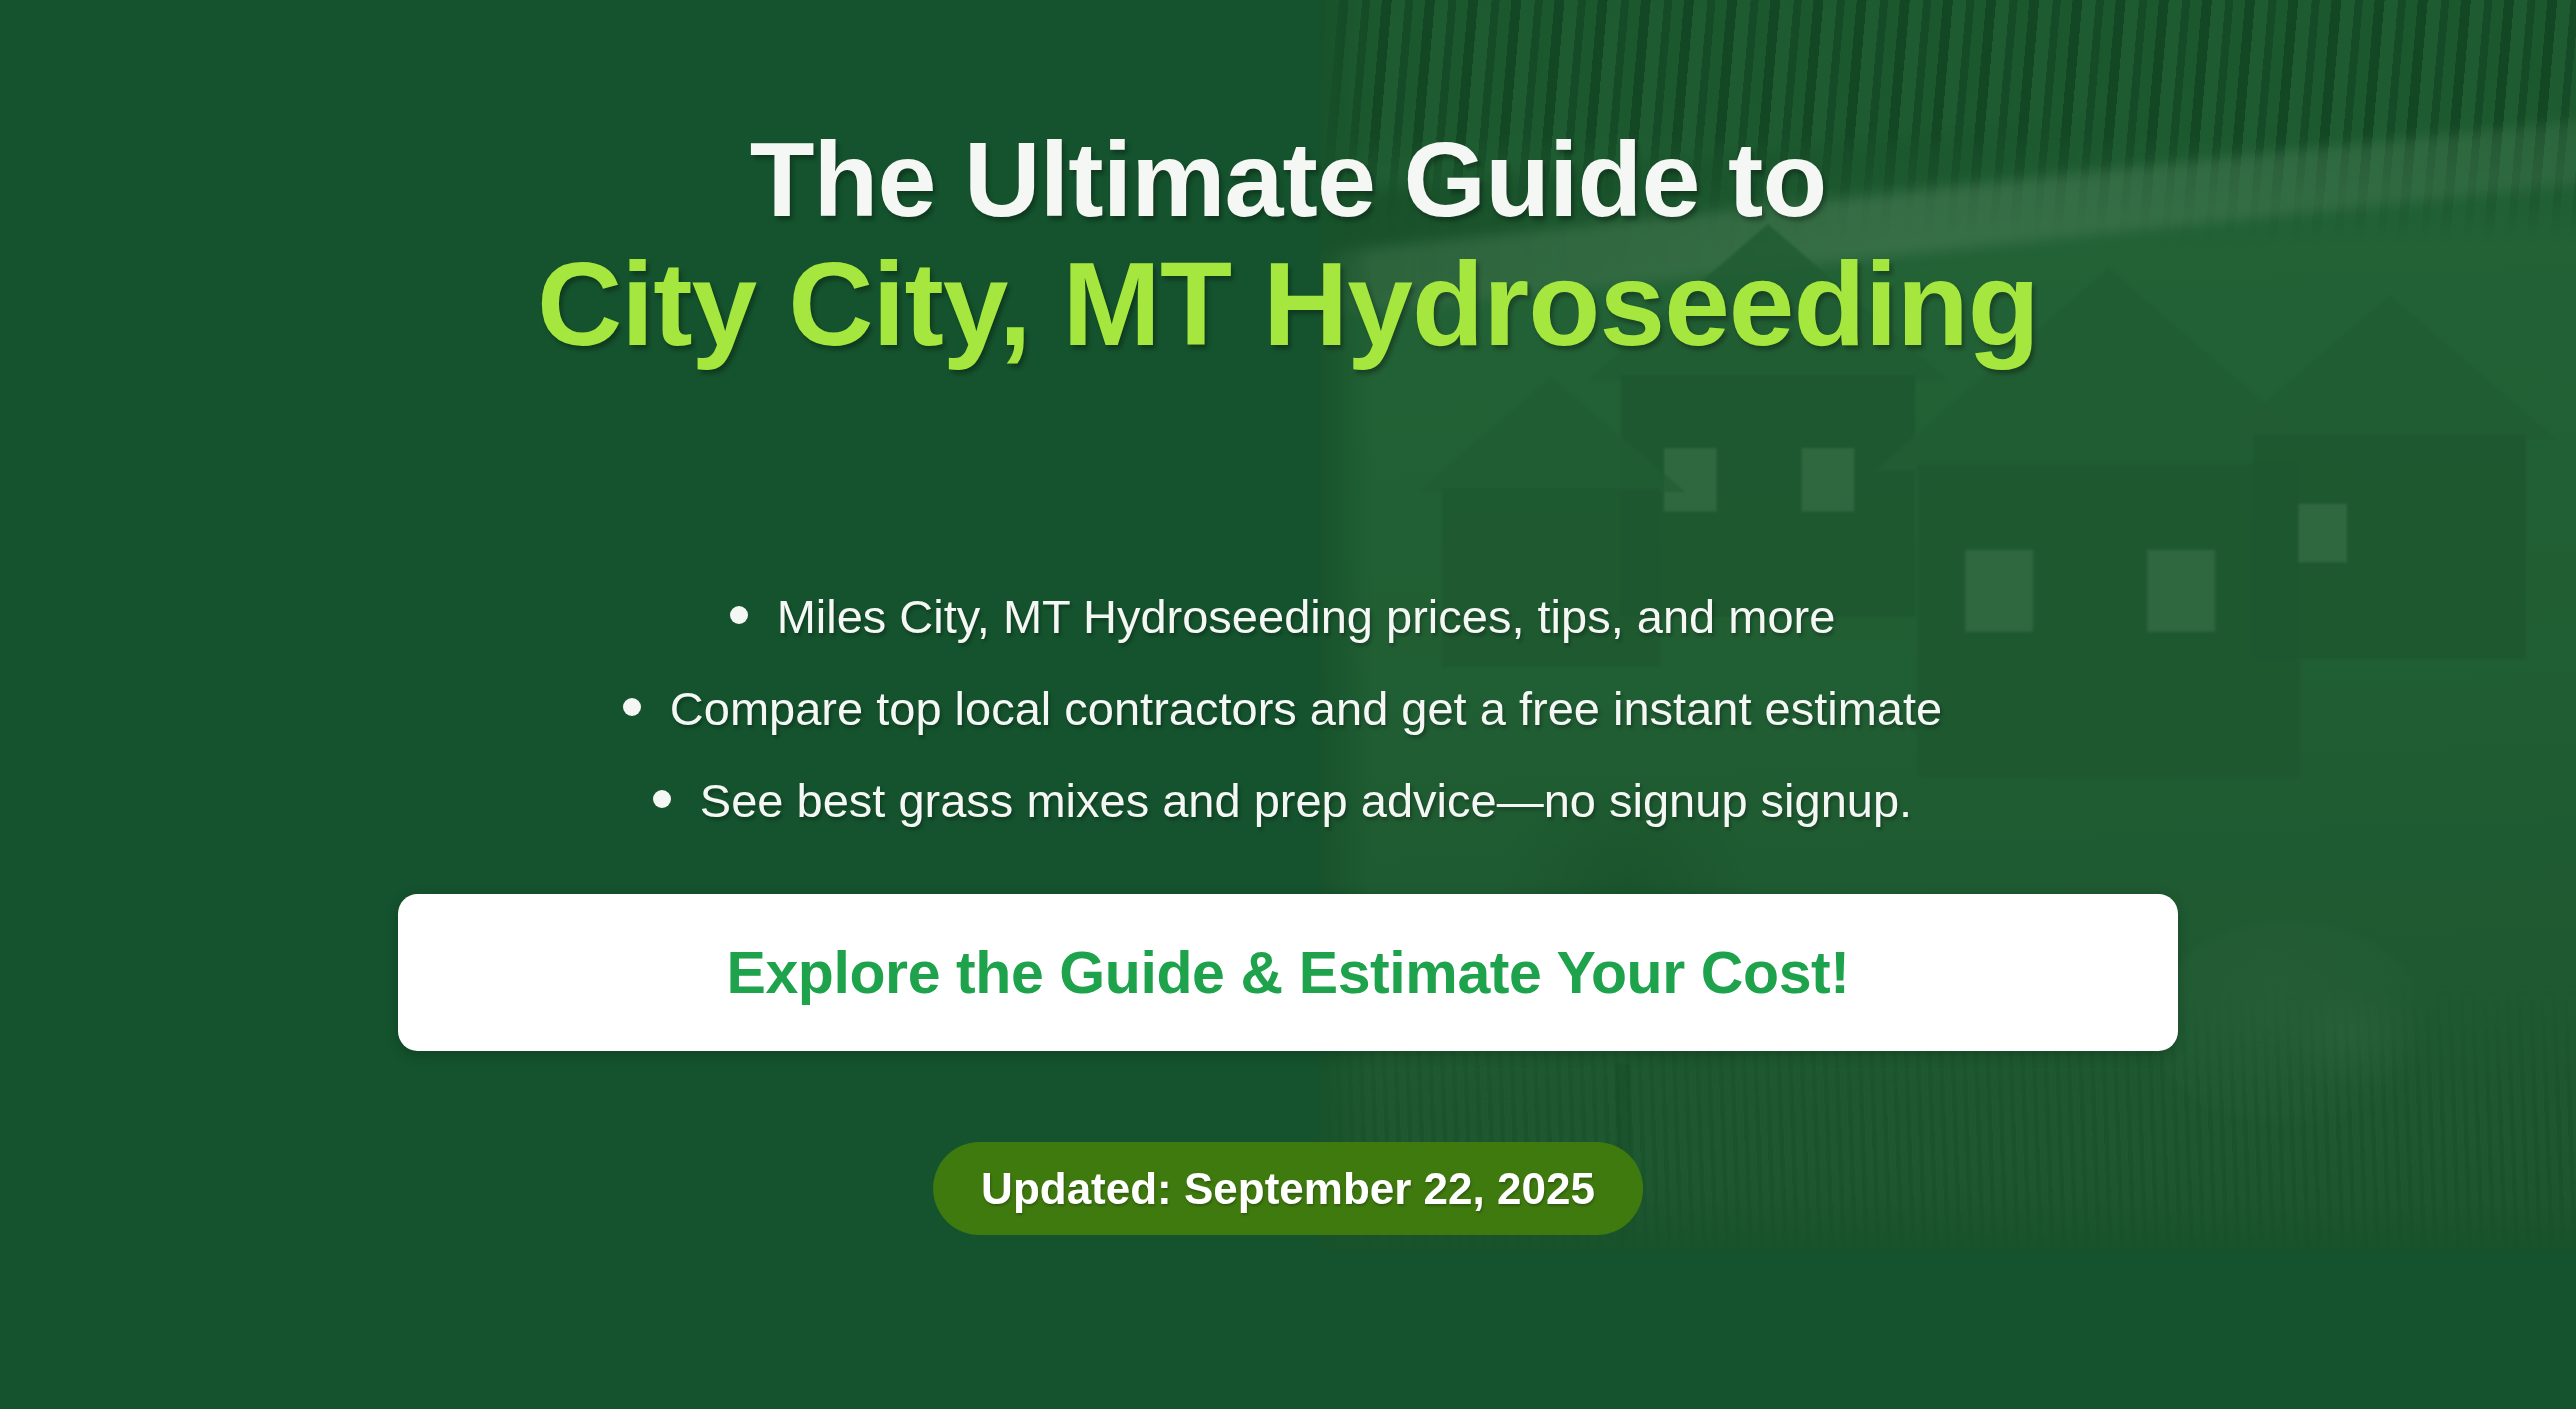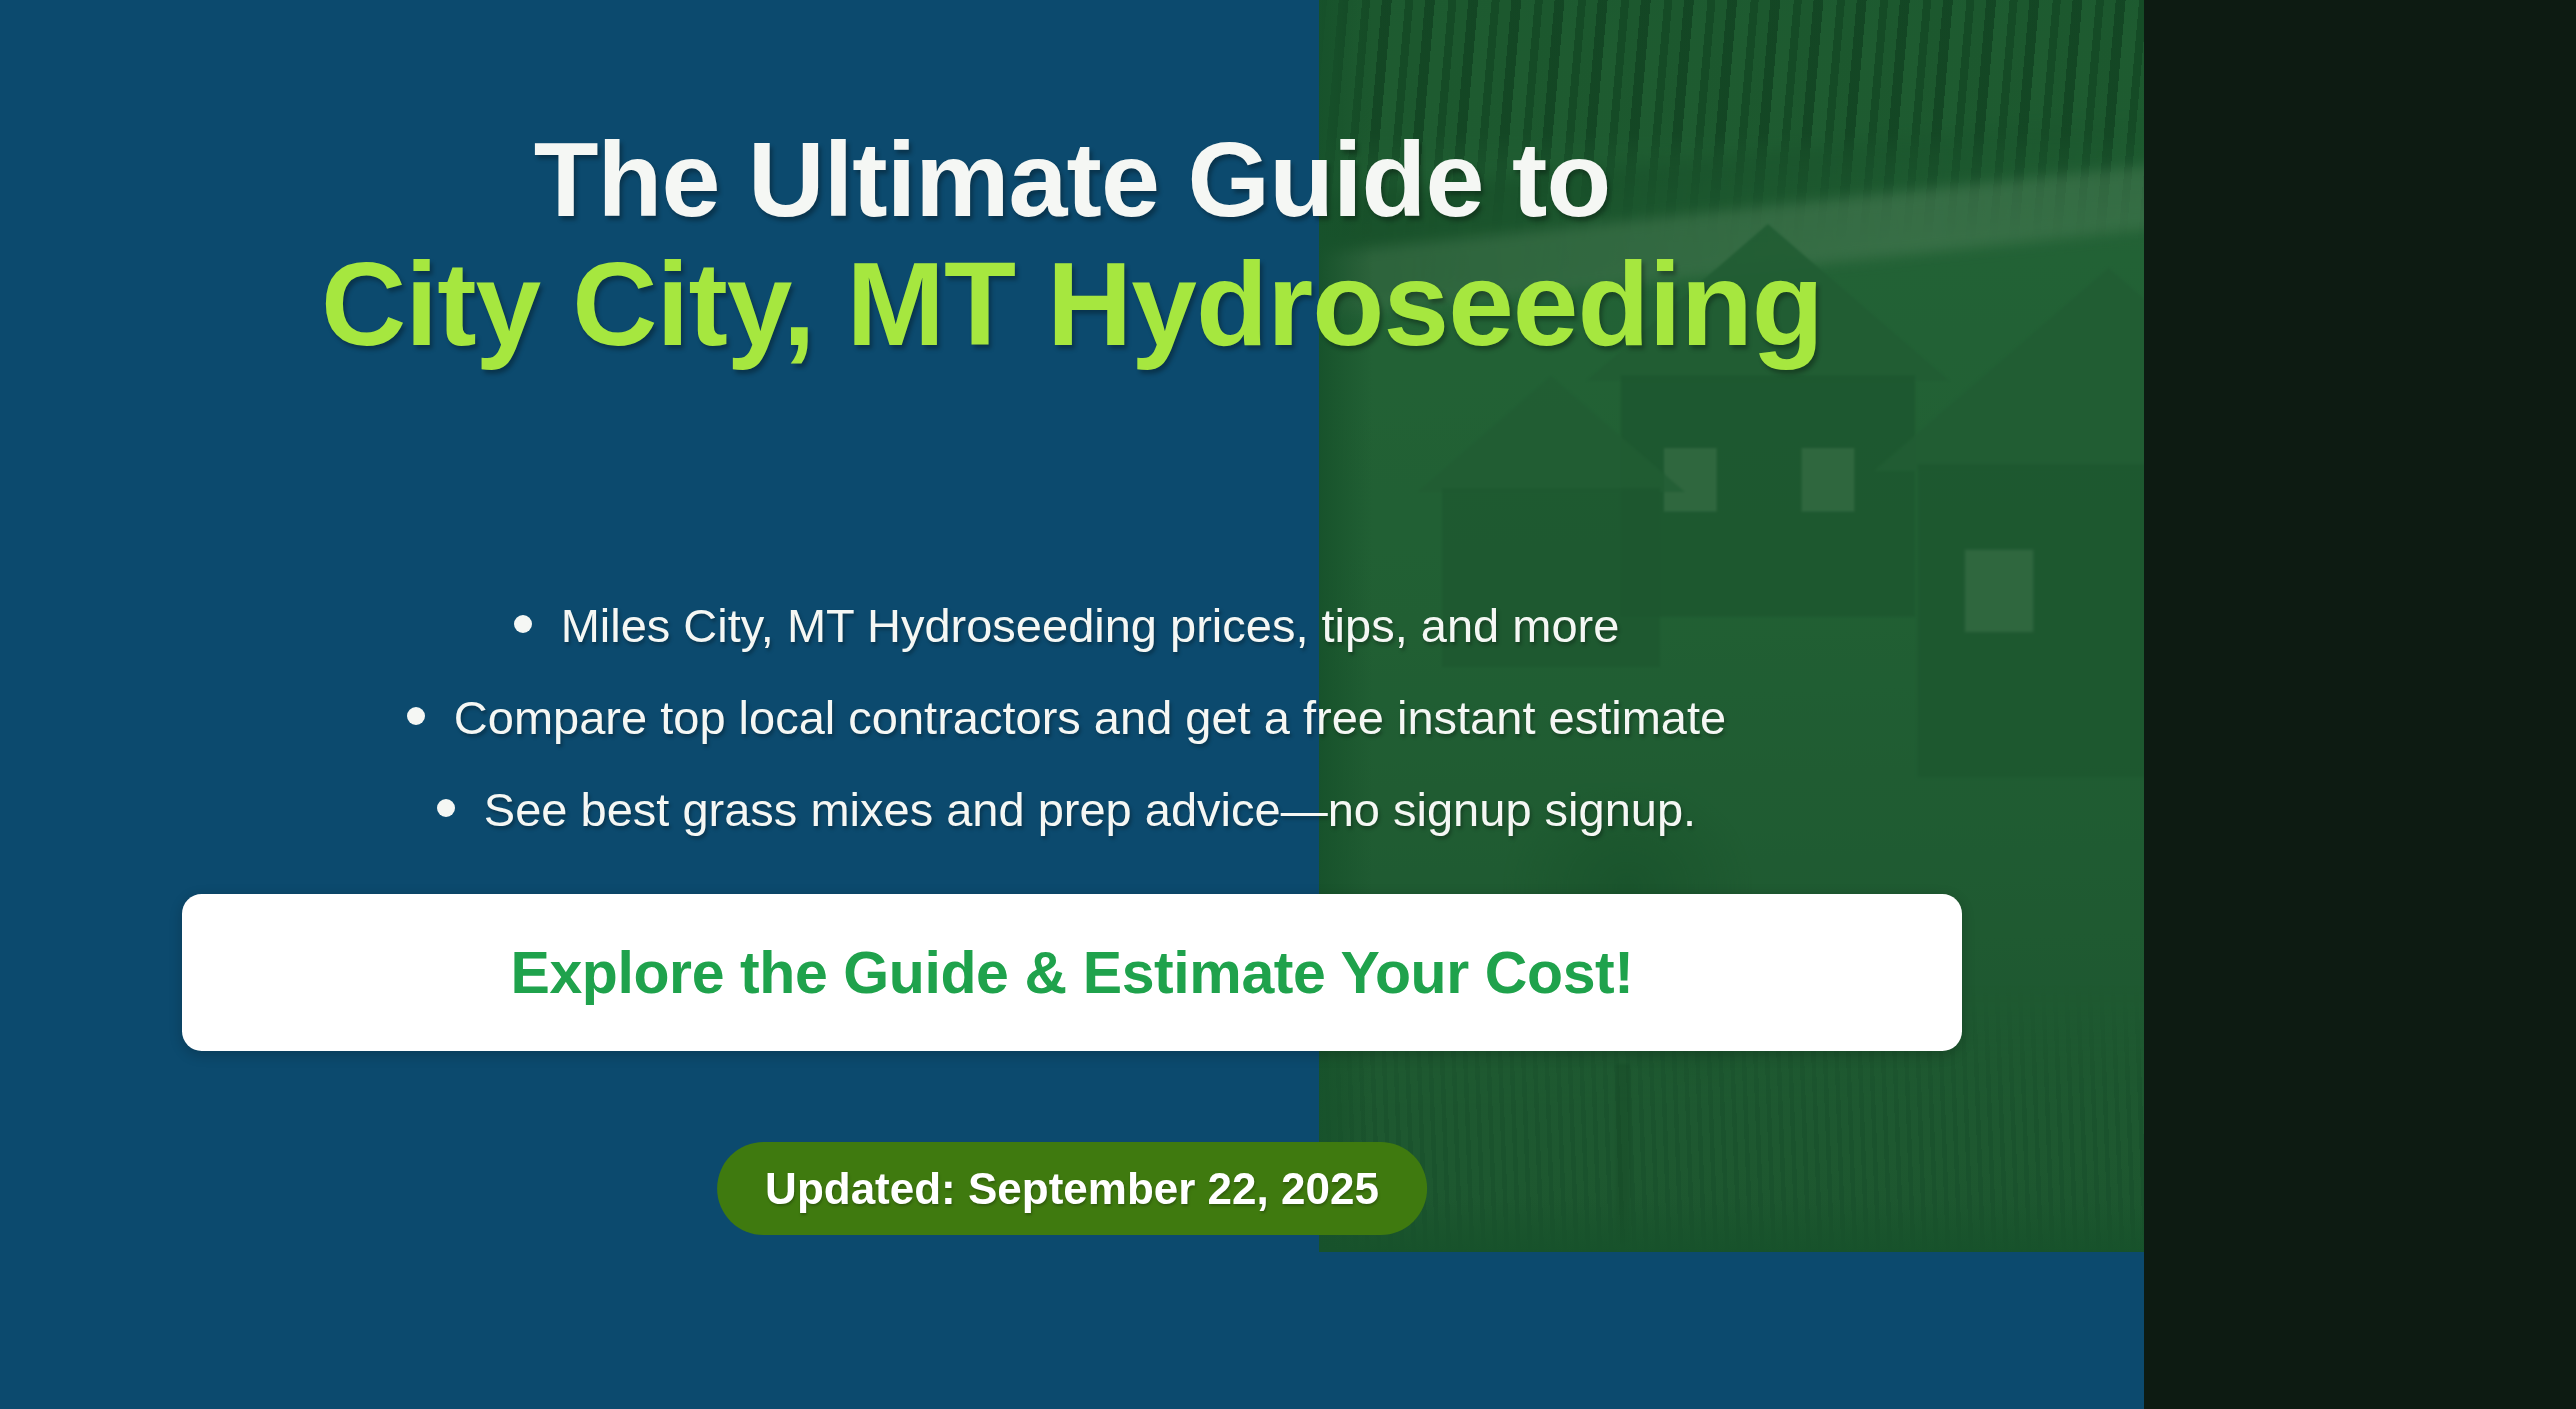--- a/index.html
+++ b/index.html
@@ -4,24 +4,24 @@
 <style>
   html, body {
     margin: 0;
     padding: 0;
     background: #0d1b12;
   }
   * { box-sizing: border-box; }
 
   .banner {
     position: relative;
-    width: 2144px;
+    width: 2576px;
     height: 1410px;
     overflow: hidden;
-    background: #0c4a6e;
+    background: #14532d;
     font-family: "Liberation Sans", "DejaVu Sans", sans-serif;
   }
 
   
   .photo-layer {
     position: absolute;
     left: 1319px;
     top: 0;
     width: 1257px;
     height: 1252px;
@@ -190,21 +190,21 @@
     font-weight: 700;
     color: #A6E73F;
     text-shadow: 2.7px 3.6px 4.5px rgba(0,0,0,.30);
   }
 
   .bullets {
     position: absolute;
     left: 0; right: 11px;
     top: 586px;
     list-style: none;
-    margin: 12px;
+    margin: 3px;
     padding: 0;
   }
   .bullet-row {
     display: flex;
     align-items: baseline;
     justify-content: center;
     height: 92px;
   }
   .bullet-inner {
     display: flex;

